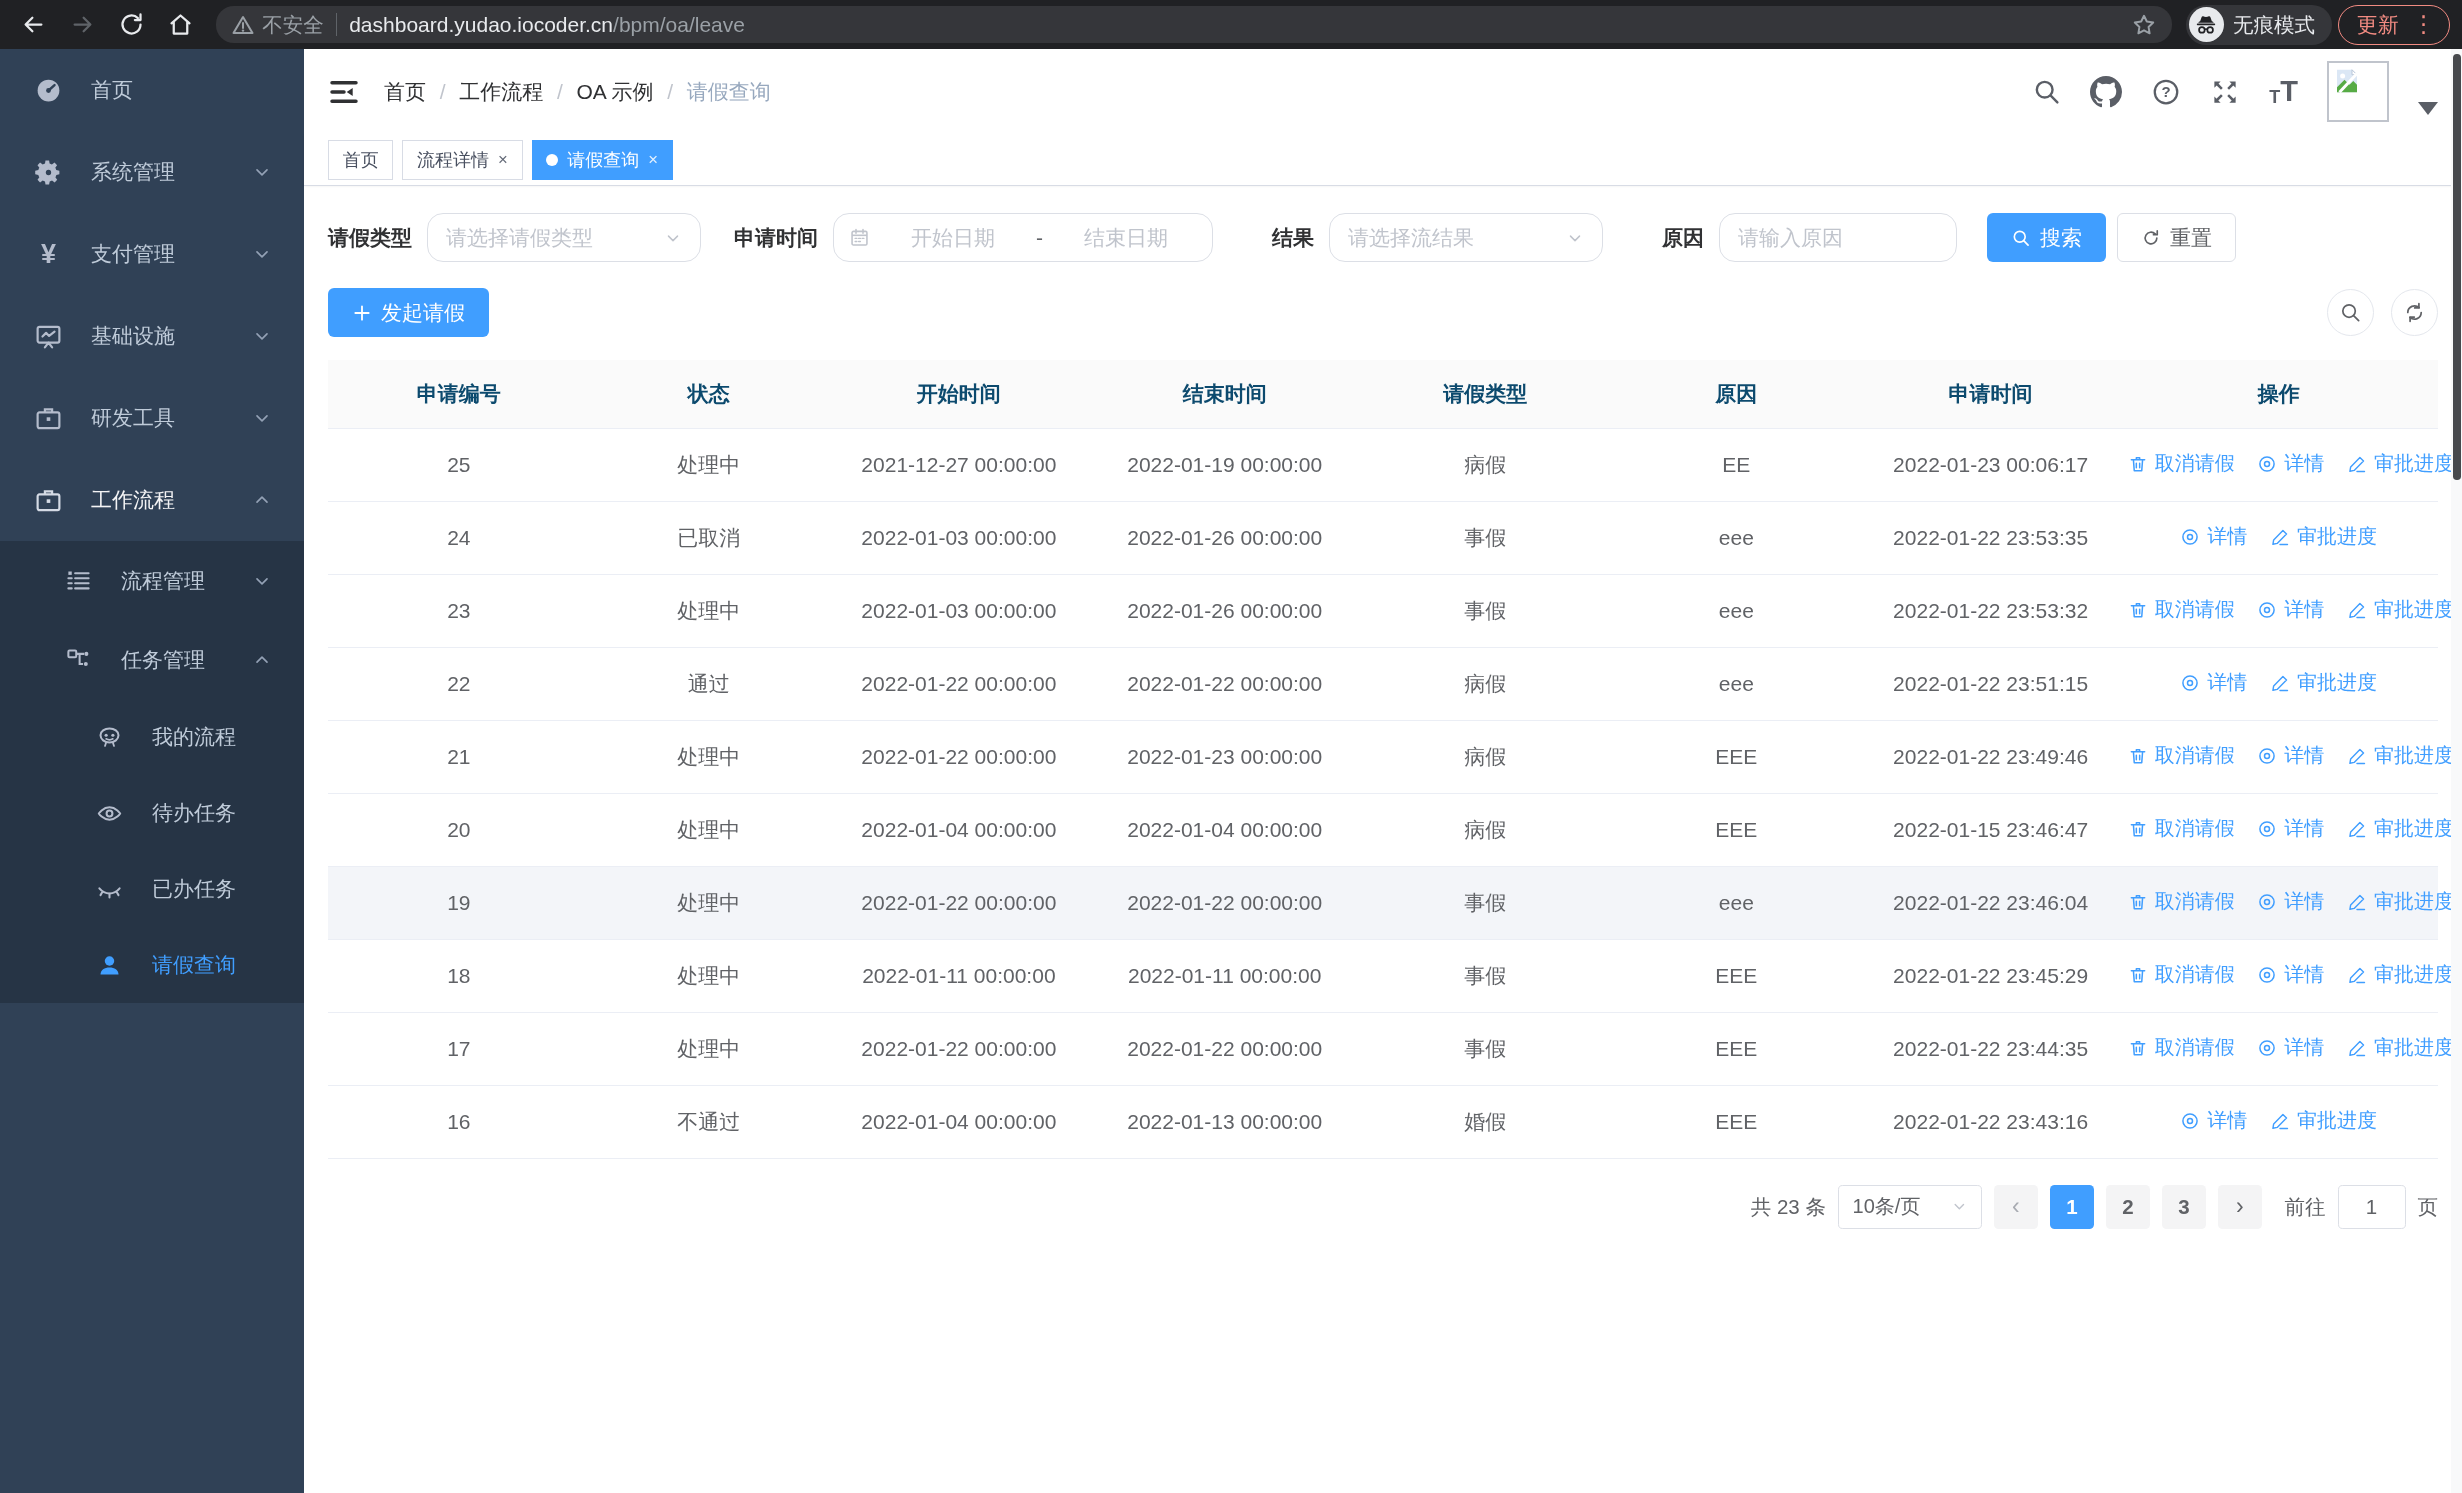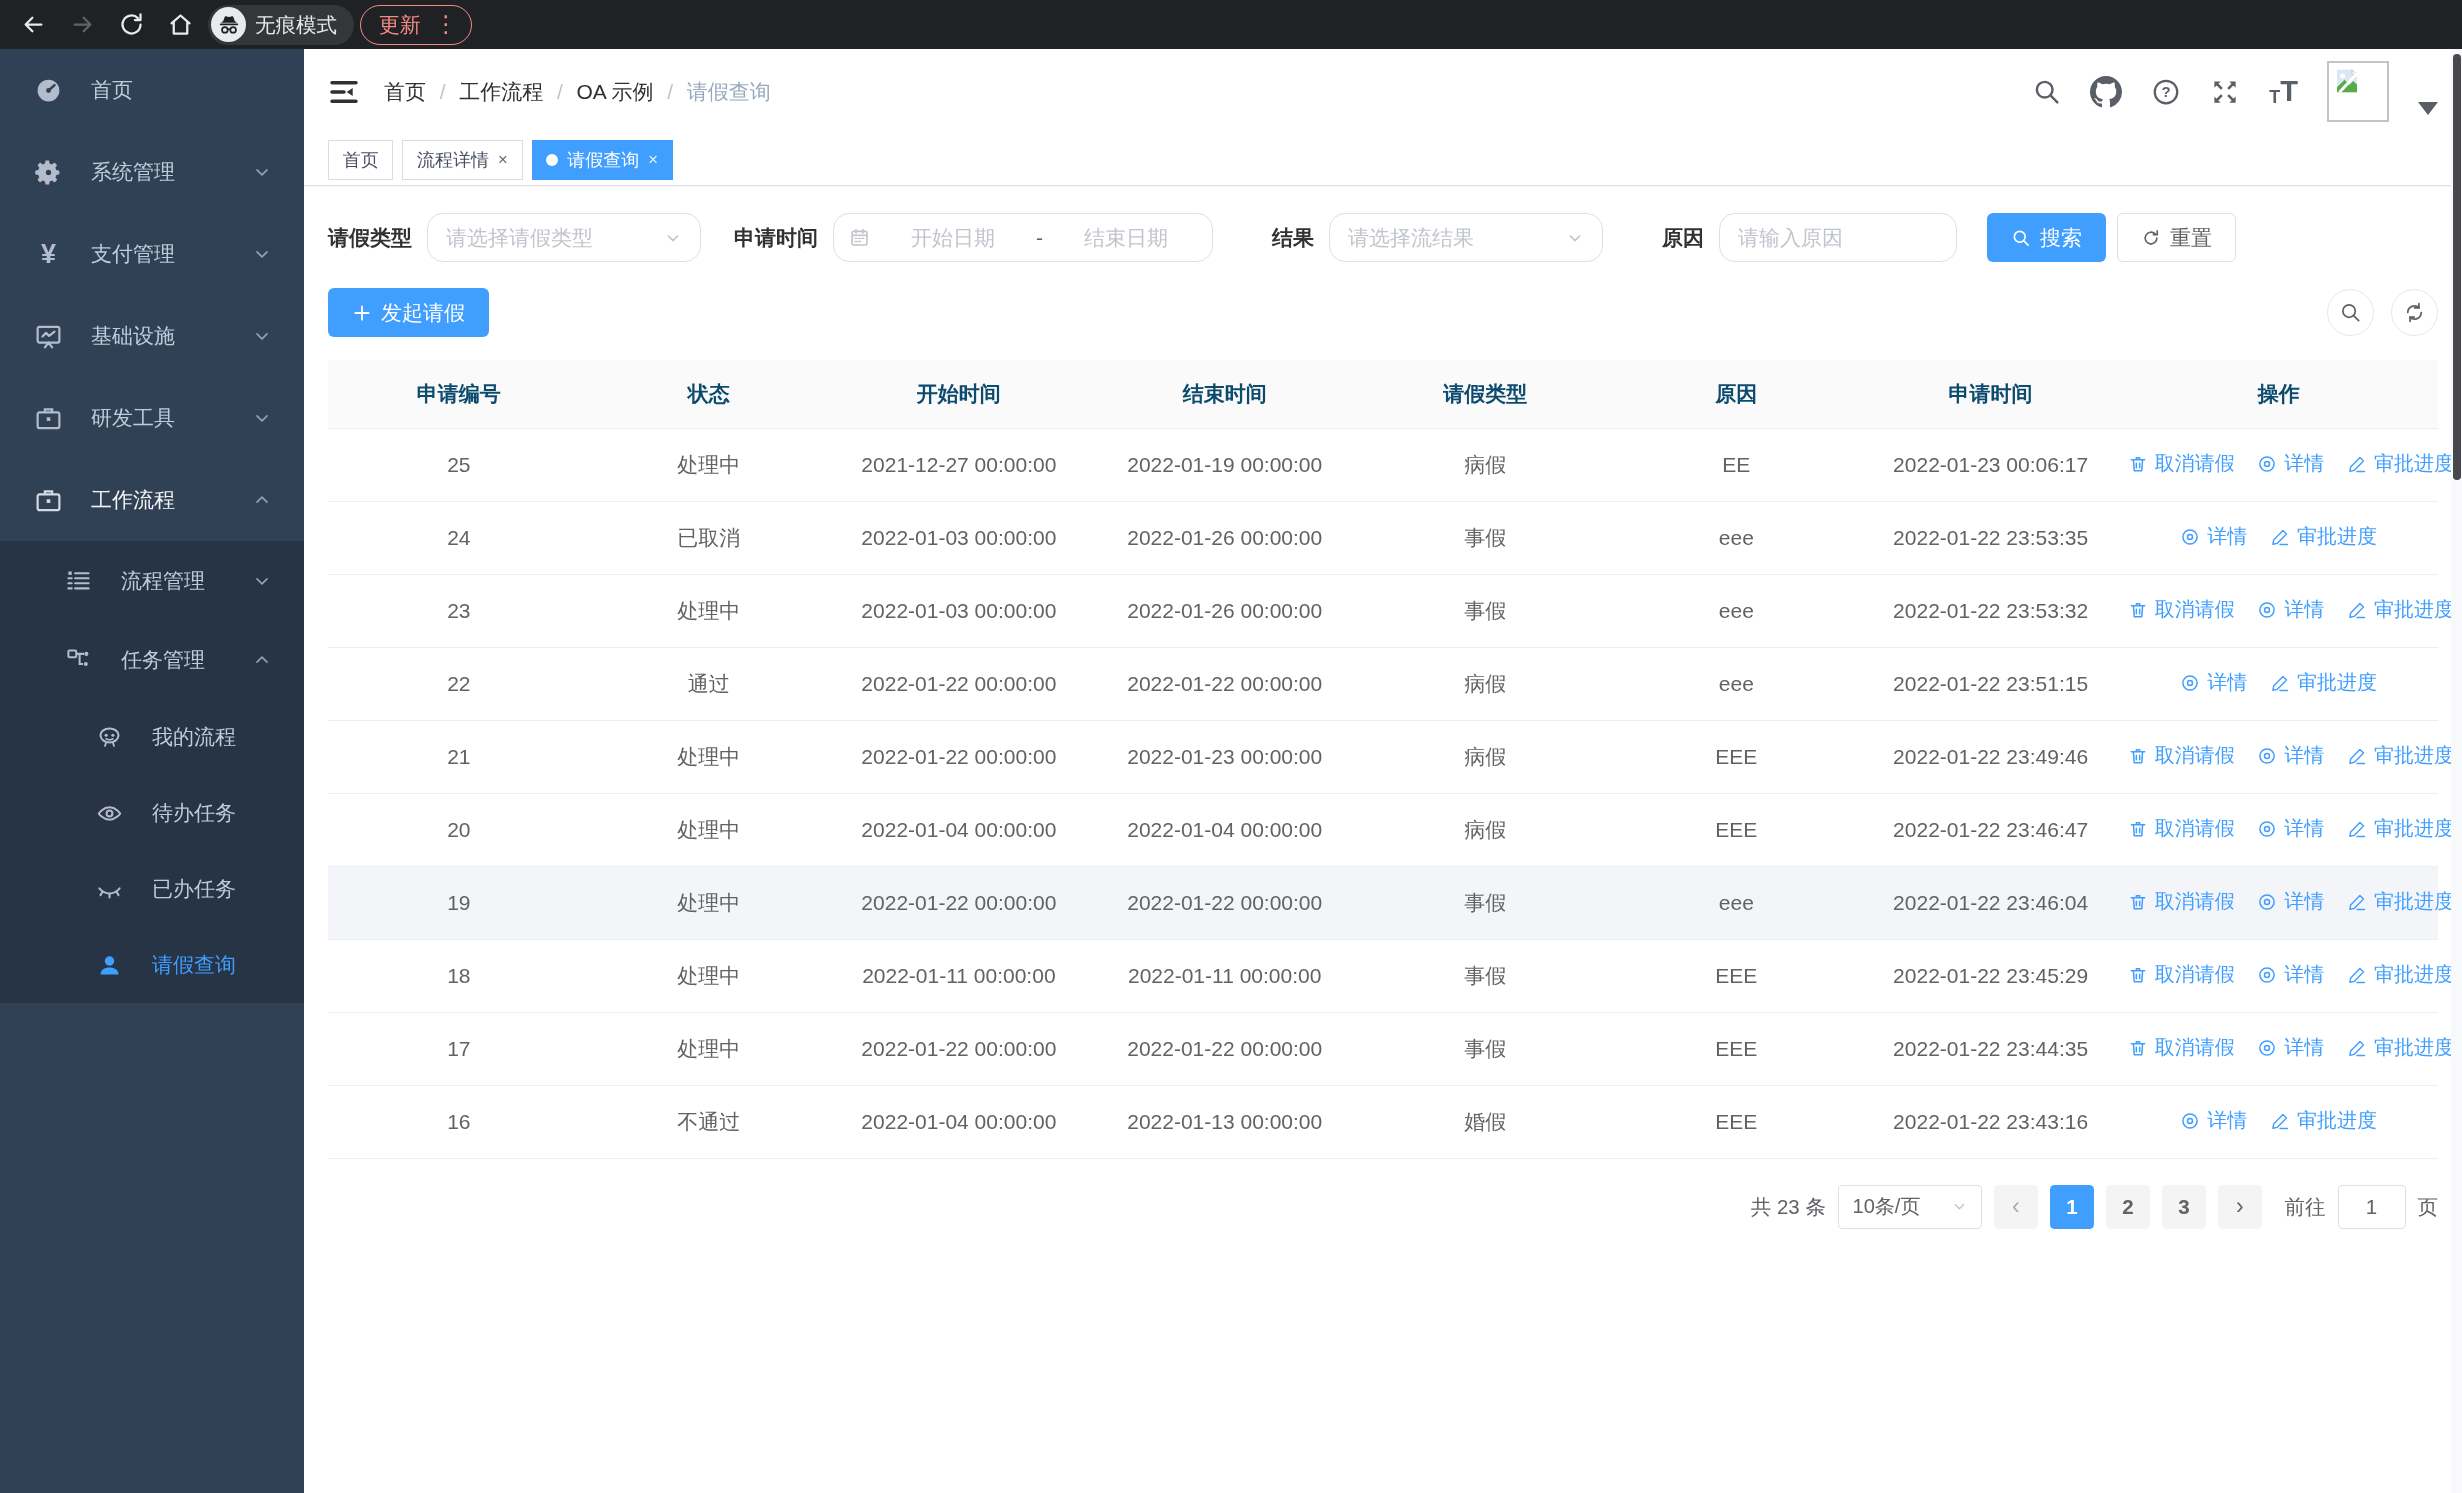--- a/index.html
+++ b/index.html
@@ -130,20 +130,35 @@
     <svg width="27" height="27" viewBox="0 0 24 24">
         <path d="M20 12a8 8 0 1 1-2.34-5.66" stroke="#e8eaed" stroke-width="2" fill="none" stroke-linecap="round"></path>
         <path d="M20 3v5h-5" stroke="#e8eaed" stroke-width="2" fill="none" stroke-linecap="round" stroke-linejoin="round"></path>
       </svg>
   </div>
   <div class="navbtn">
     <svg width="27" height="27" viewBox="0 0 24 24">
         <path d="M4 11l8-7 8 7M6 9.5V20h12V9.5" stroke="#e8eaed" stroke-width="2" fill="none" stroke-linecap="round" stroke-linejoin="round"></path>
       </svg>
   </div>
+  <div class="urlbar">
+    <div class="sec">
+      <svg width="24" height="24" viewBox="0 0 24 24">
+          <path d="M12 4L2.5 20h19L12 4z" stroke="#9aa0a6" stroke-width="2" fill="none" stroke-linejoin="round"></path>
+          <path d="M12 10v5" stroke="#9aa0a6" stroke-width="2" stroke-linecap="round"></path>
+          <circle cx="12" cy="17.6" r="1.2" fill="#9aa0a6"></circle>
+        </svg>
+      <span>不安全</span>
+    </div>
+    <div class="sec-div"></div>
+    <div class="url"><span>dashboard.yudao.iocoder.cn</span><span class="path">/bpm/oa/leave</span></div>
+    <svg width="26" height="26" viewBox="0 0 24 24">
+        <path d="M12 3.5l2.6 5.3 5.9.9-4.3 4.1 1 5.9-5.2-2.8-5.2 2.8 1-5.9L3.5 9.7l5.9-.9L12 3.5z" stroke="#9aa0a6" stroke-width="1.8" fill="none" stroke-linejoin="round"></path>
+      </svg>
+  </div>
   <div class="incog">
     <div class="ic-circle">
       <svg width="26" height="26" viewBox="0 0 24 24">
           <path d="M5 10c0-1 .8-1.4 1.6-1.5L8 4.6c.2-.6.8-.8 1.4-.6.8.3 1.7.5 2.6.5.9 0 1.8-.2 2.6-.5.6-.2 1.2 0 1.4.6l1.4 3.9c.8.1 1.6.5 1.6 1.5H5z" fill="#202124"></path>
           <rect x="3.5" y="10.6" width="17" height="1.6" rx=".8" fill="#202124"></rect>
           <circle cx="8.2" cy="16.5" r="2.6" stroke="#202124" stroke-width="1.6" fill="none"></circle>
           <circle cx="15.8" cy="16.5" r="2.6" stroke="#202124" stroke-width="1.6" fill="none"></circle>
           <path d="M10.8 16.1c.8-.5 1.6-.5 2.4 0" stroke="#202124" stroke-width="1.4" fill="none"></path>
         </svg>
     </div>
@@ -646,21 +661,21 @@
                 </a>
 </td>
             </tr>
             <tr>
               <td>20</td>
               <td>处理中</td>
               <td>2022-01-04 00:00:00</td>
               <td>2022-01-04 00:00:00</td>
               <td>病假</td>
               <td>EEE</td>
-              <td>2022-01-22 23:46:47</td>
+              <td>2022-01-15 23:46:47</td>
               <td>
   <a class="act">
                   <svg width="20" height="20" viewBox="0 0 24 24">
                     <path d="M4 7h16M10 7V4.5h4V7M6.5 7l1 13h9l1-13" stroke="currentColor" stroke-width="1.8" fill="none" stroke-linecap="round" stroke-linejoin="round"></path>
                     <path d="M10 11v5.5M14 11v5.5" stroke="currentColor" stroke-width="1.8" stroke-linecap="round"></path>
                   </svg>
                   <span>取消请假</span>
                 </a>
 
   <a class="act">

